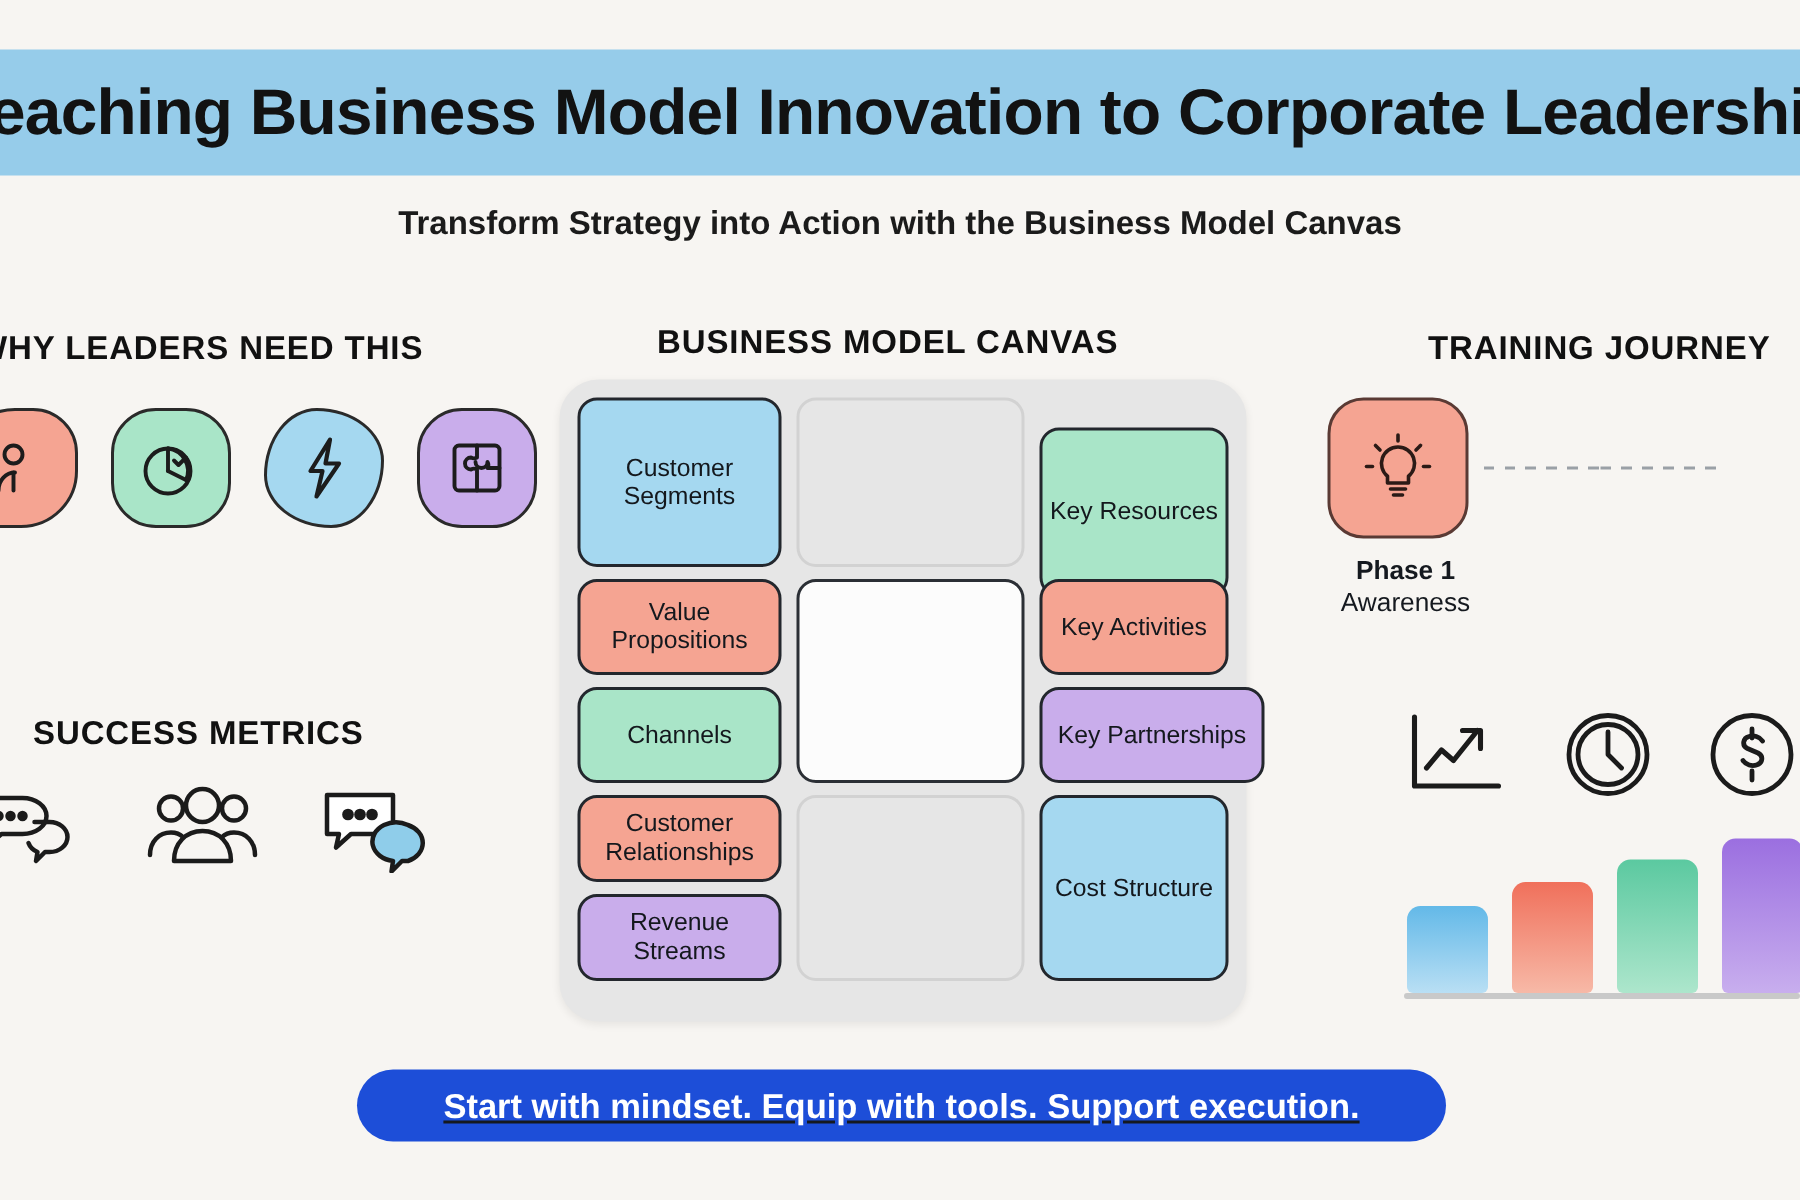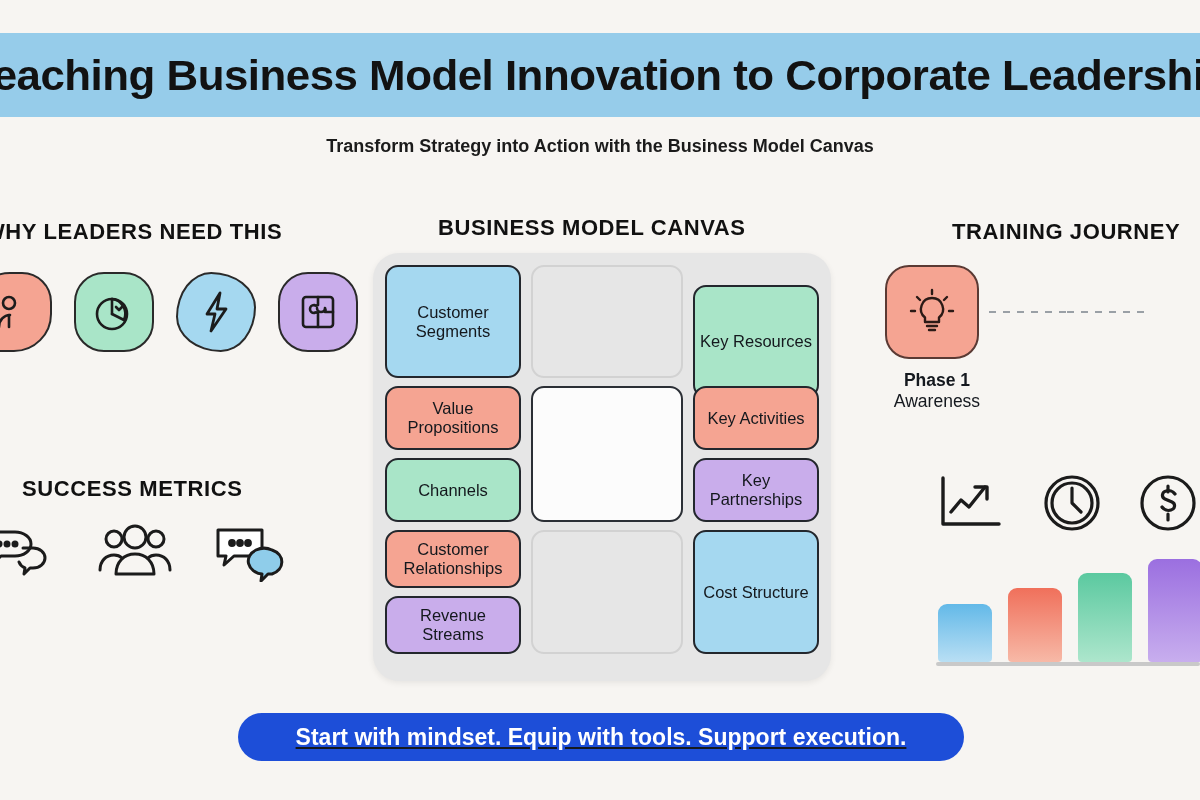--- a/index.html
+++ b/index.html
@@ -18,21 +18,21 @@
     background:#96CCEA;
     display:flex; align-items:center; justify-content:center;
   }
   #title-text{
     font-size:43px; font-weight:bold; letter-spacing:-0.5px;
     white-space:nowrap; color:#121212;
     transform:scaleX(1.02);
   }
   #subtitle{
     position:absolute; left:0; top:136px; width:1200px;
-    text-align:center; font-size:18px; font-weight:bold; color:#1b1b1b;
+    text-align:center; font-size:22px; font-weight:bold; color:#1b1b1b;
   }
 
   
   .section-heading{
     position:absolute; font-size:22px; font-weight:bold;
     letter-spacing:0.6px; color:#111; white-space:nowrap;
   }
   #heading-why      { left:-16px;  top:219px; }
   #heading-metrics  { left:22px;   top:476px; }
   #heading-canvas   { left:438px;  top:215px; }
@@ -91,21 +91,21 @@
   #c-channels               { left:0;   top:193px; width:136px; height:64px; }
   #c-customer-relationships { left:0;   top:265px; width:136px; height:58px; }
   #c-revenue-streams        { left:0;   top:331px; width:136px; height:58px; }
   
   #c-mid-top    { left:146px; top:0;    width:152px; height:113px; }
   #c-mid-center { left:146px; top:121px; width:152px; height:136px; }
   #c-mid-bottom { left:146px; top:265px; width:152px; height:124px; }
   
   #c-key-resources    { left:308px; top:0;    width:126px; height:113px;margin-top:20px; }
   #c-key-activities   { left:308px; top:121px; width:126px; height:64px; }
-  #c-key-partnerships { left:308px; top:193px; width:126px; height:64px; }
+  #c-key-partnerships { left:308px; top:193px; width:150px; height:64px; }
   #c-cost-structure   { left:308px; top:265px; width:126px; height:124px; }
 
   
   #journey{
     position:absolute; left:885px; top:265px;
     display:flex; align-items:flex-start;
   }
   .phase{ display:flex; flex-direction:column; width:104px; }
   .phase-card{
     width:94px; height:94px; background:#F5A492;

